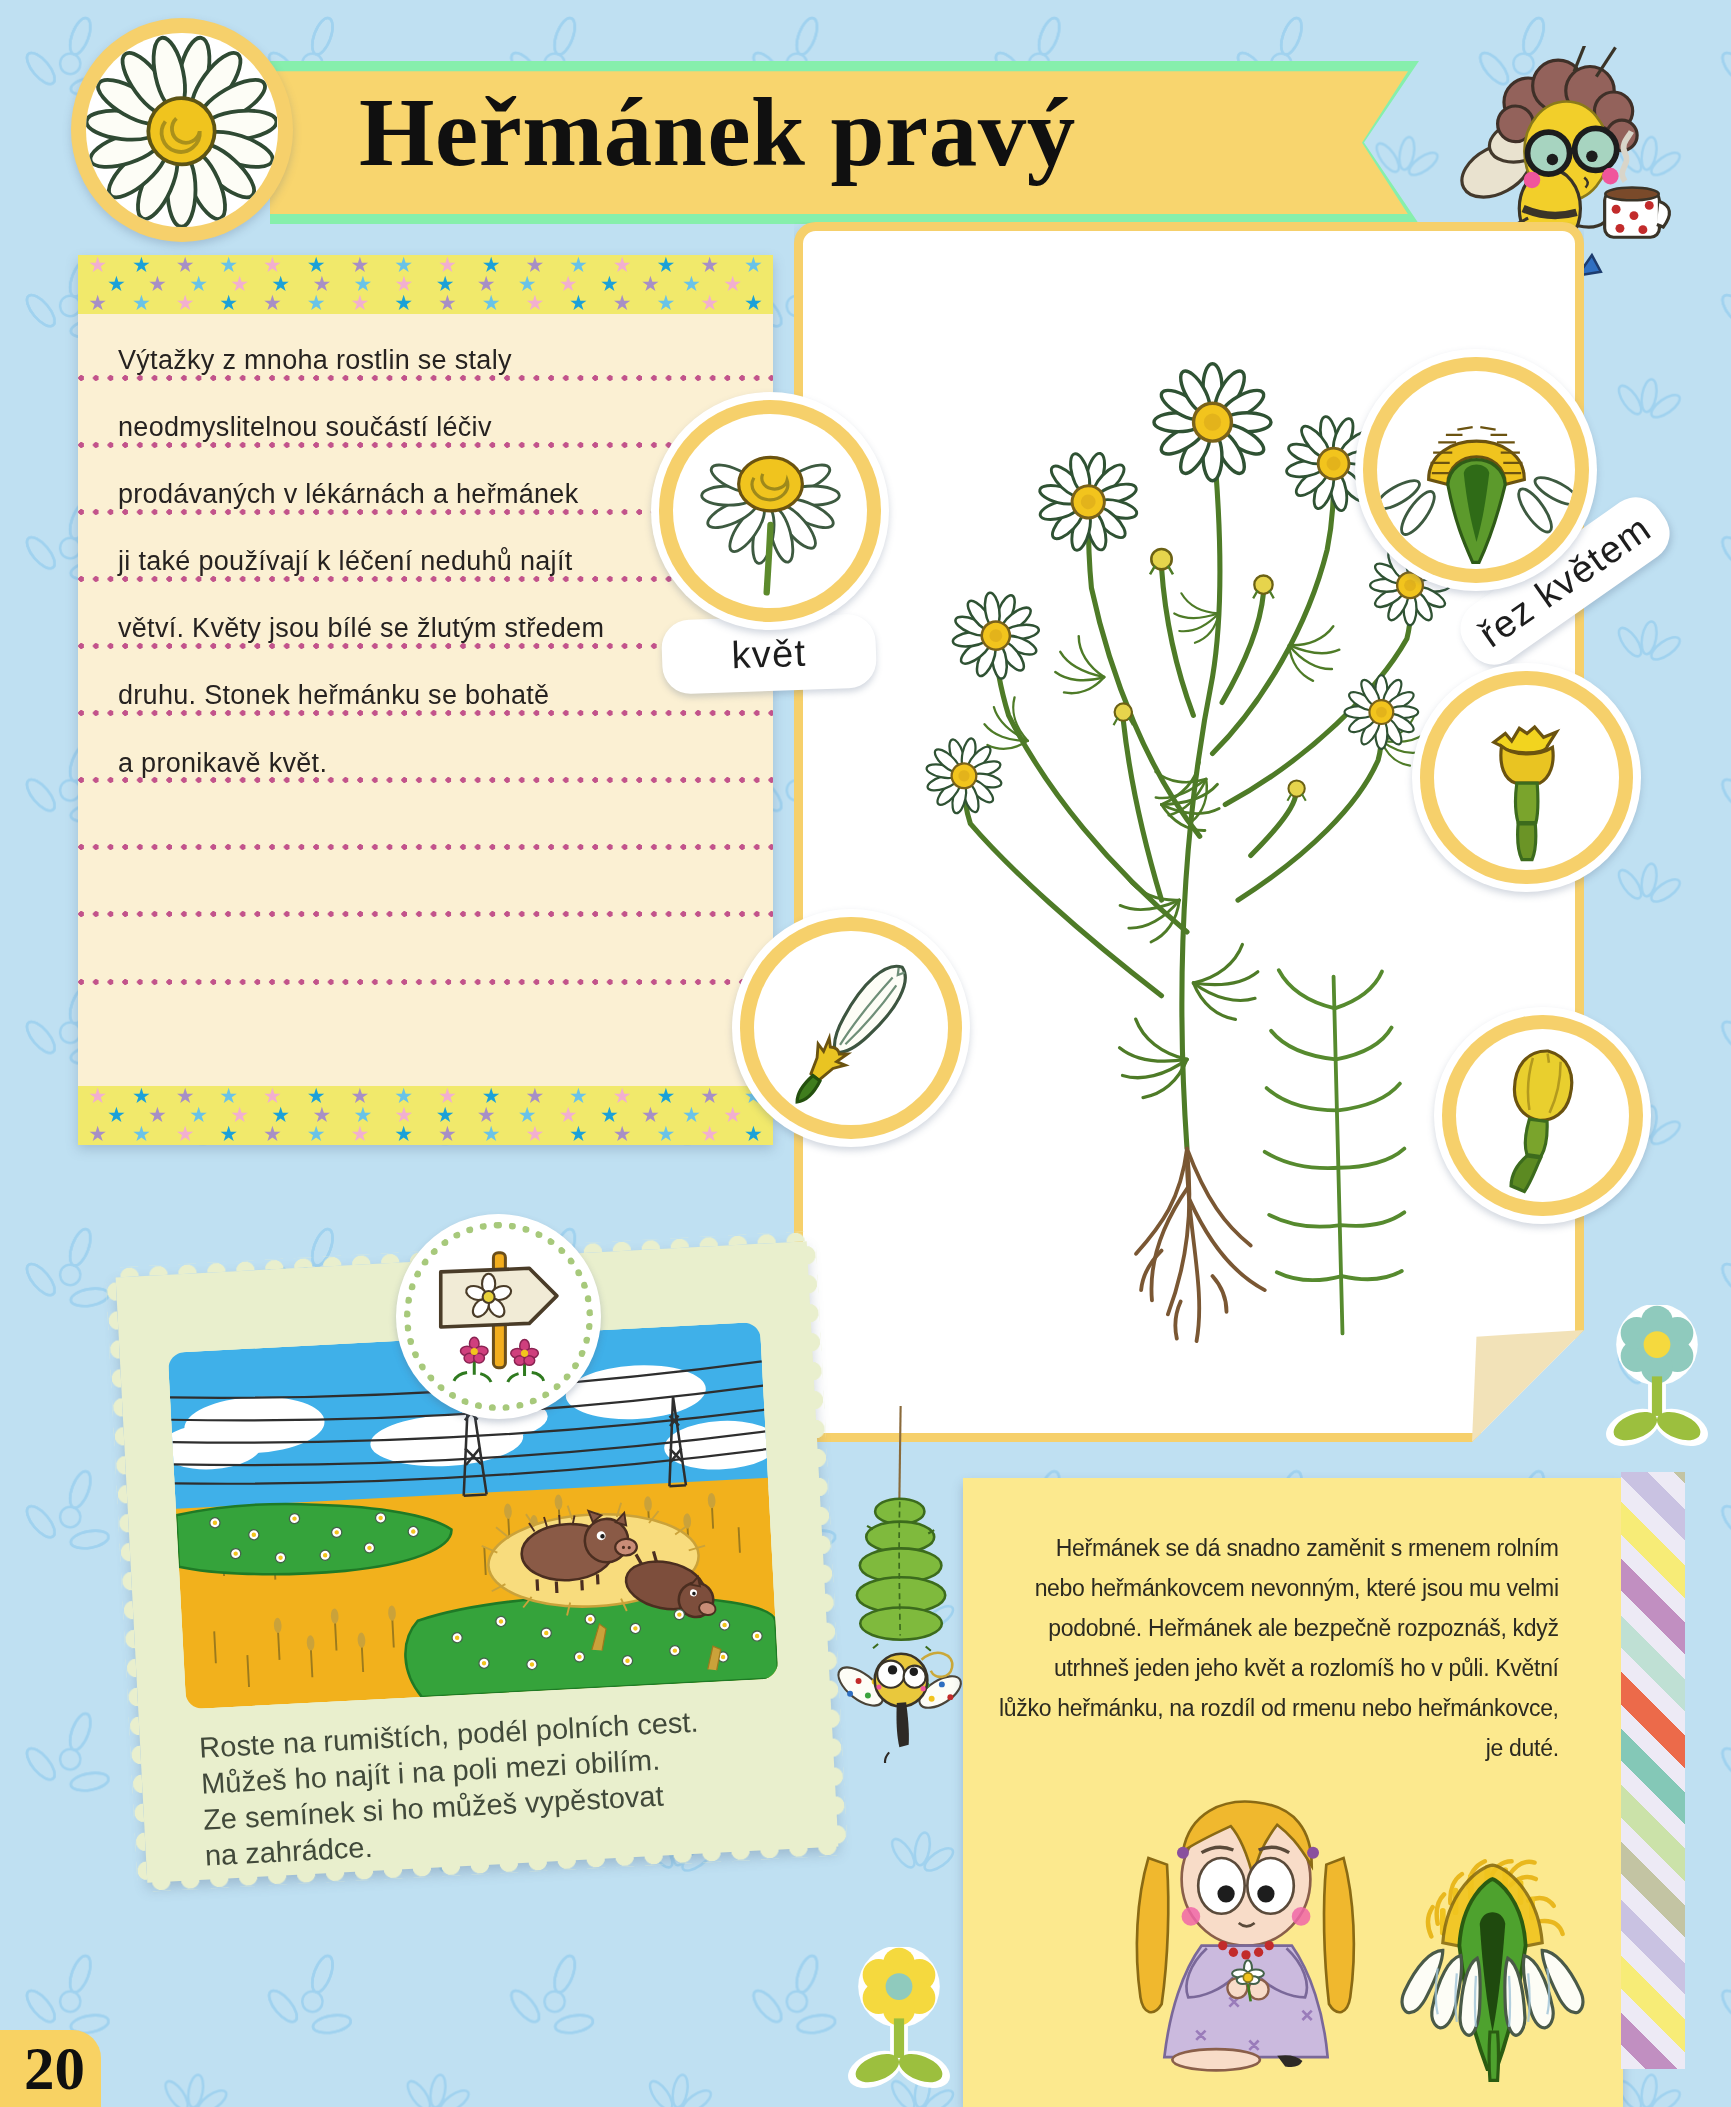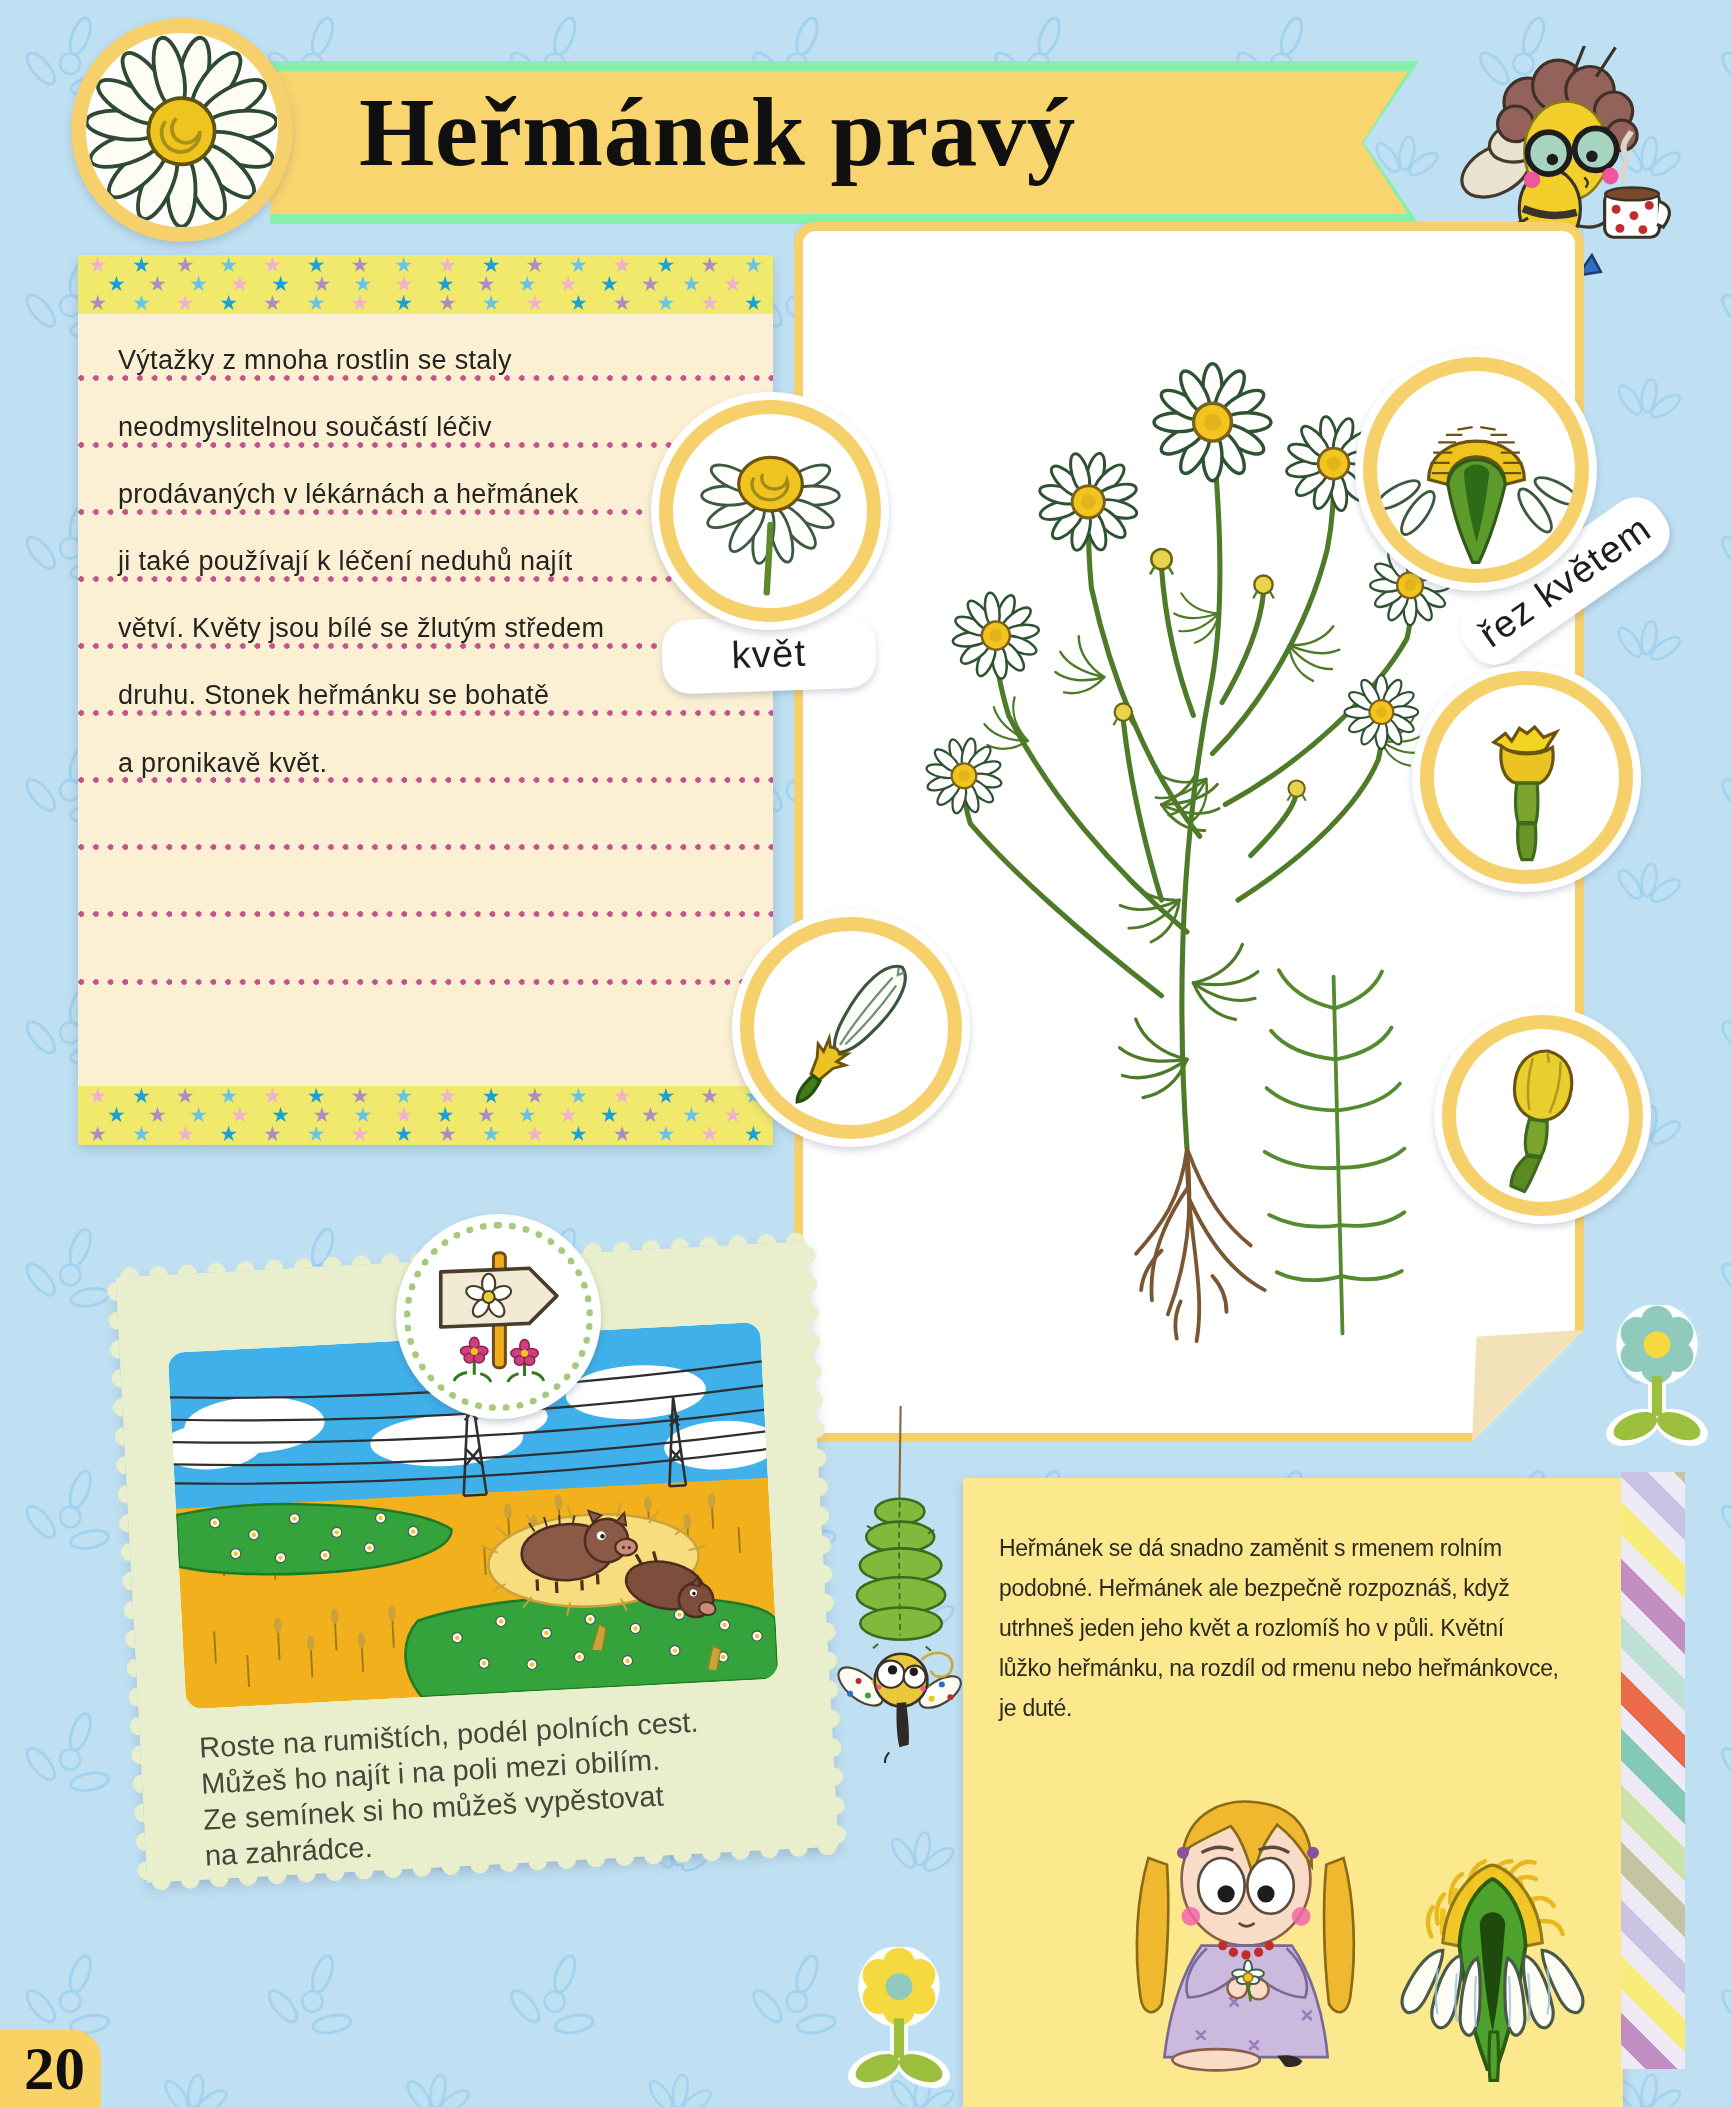--- a/index.html
+++ b/index.html
@@ -67,21 +67,21 @@
   .stamp-caption{position:absolute;left:59px;top:456px;font-size:29px;line-height:36px;color:#41493a;white-space:nowrap;}
   .stamp-badge{position:absolute;left:396px;top:1214px;width:205px;height:205px;border-radius:50%;background:#fff;
     box-shadow:0 3.8px 7.6px rgba(80,100,130,.3);}
   .stamp-badge .dots{position:absolute;inset:7.6px;border-radius:50%;border:7px dotted #a7c97b;}
   .stamp-badge svg{position:absolute;inset:21.7px;}
 
   
   .info-panel{position:absolute;left:963px;top:1478px;width:660px;height:630px;background:#fce98e;
     box-shadow:0 5.1px 10.2px rgba(80,100,130,.3);}
   .info-text{position:absolute;left:36px;top:50px;font-size:23px;line-height:40px;color:#2c2a20;
-    letter-spacing:-0.3px;white-space:nowrap;}
+    letter-spacing:-0.3px;white-space:nowrap;text-align:right;}
 
   
   .ribbon{position:absolute;left:1621px;top:1472px;width:64px;height:597px;background-color:#edeaf5;
     background-image:repeating-linear-gradient(45deg,
       rgba(0,0,0,0) 0 17px,#c18fc1 17px 40px,rgba(0,0,0,0) 40px 57px,#f7ec77 57px 80px,
       rgba(0,0,0,0) 80px 98px,#c9c2e2 98px 120px,rgba(0,0,0,0) 120px 138px,#c3c4a3 138px 161px,
       rgba(0,0,0,0) 161px 178px,#cbe2a9 178px 201px,rgba(0,0,0,0) 201px 218px,#84c8b7 218px 241px,
       rgba(0,0,0,0) 241px 258px,#ec6a4a 258px 281px,rgba(0,0,0,0) 281px 298px,#bfe0d4 298px 321px);}
 
   
@@ -770,20 +770,21 @@
         <path d="M-28 190 q-14 16 -8 30" stroke="#2e2a26" stroke-width="5" fill="none"></path>
         <path d="M48 -28 c36 -30 78 -14 72 18 c-5 26 -40 30 -50 8" fill="none" stroke="#caa83a" stroke-width="6"></path>
       </g>
       <path d="M120 290 l-14 -8 M250 300 l14 -8 M132 560 l-12 10 M244 566 l12 10" stroke="#3c6b1d" stroke-width="5"></path>
     </svg>
   </div>
 
   <div class="info-panel">
     <div class="info-text">
       <div>Heřmánek se dá snadno zaměnit s rmenem rolním</div>
+      <div>nebo heřmánkovcem nevonným, které jsou mu velmi</div>
       <div>podobné. Heřmánek ale bezpečně rozpoznáš, když</div>
       <div>utrhneš jeden jeho květ a rozlomíš ho v půli. Květní</div>
       <div>lůžko heřmánku, na rozdíl od rmenu nebo heřmánkovce,</div>
       <div>je duté.</div>
     </div>
 
     <div class="abs" style="left:127px;top:300px;width:312px;height:319px;">
       <svg viewBox="0 0 470 460" width="312" height="306">
         <g stroke="#8a6a14" stroke-width="4" fill="#f0b82e">
           <path d="M88 120 C70 180 66 260 76 330 C80 355 96 360 108 340 C118 270 120 190 116 130 Z"></path>

